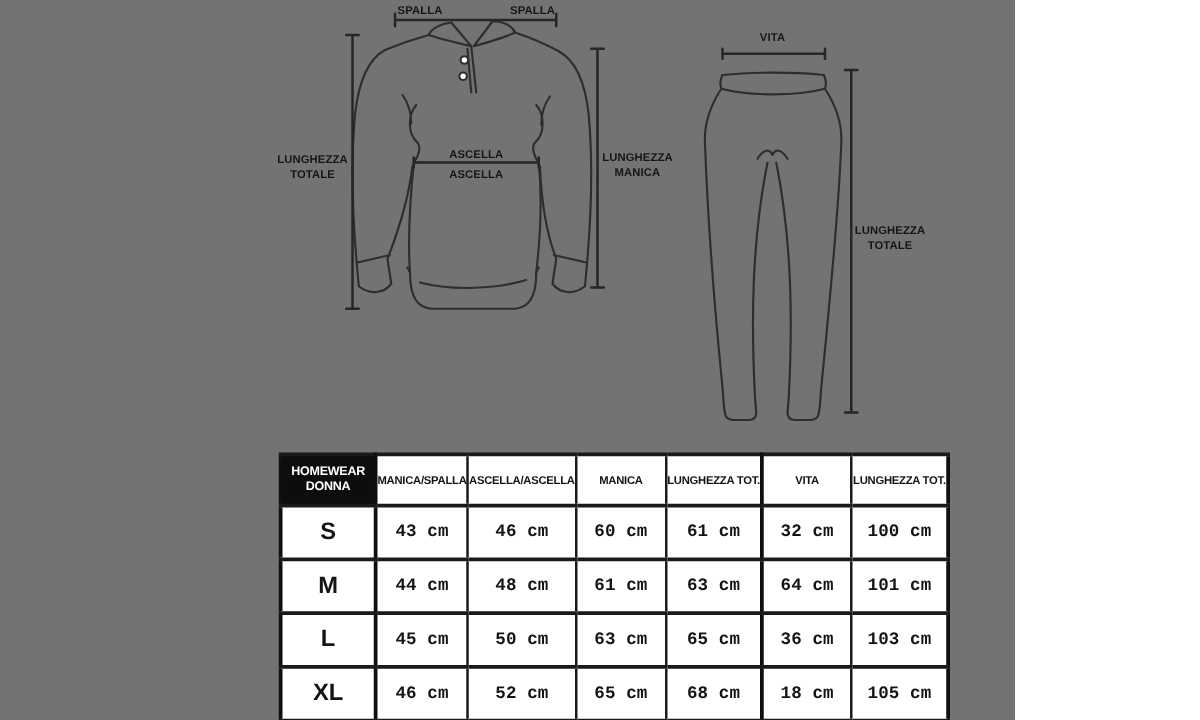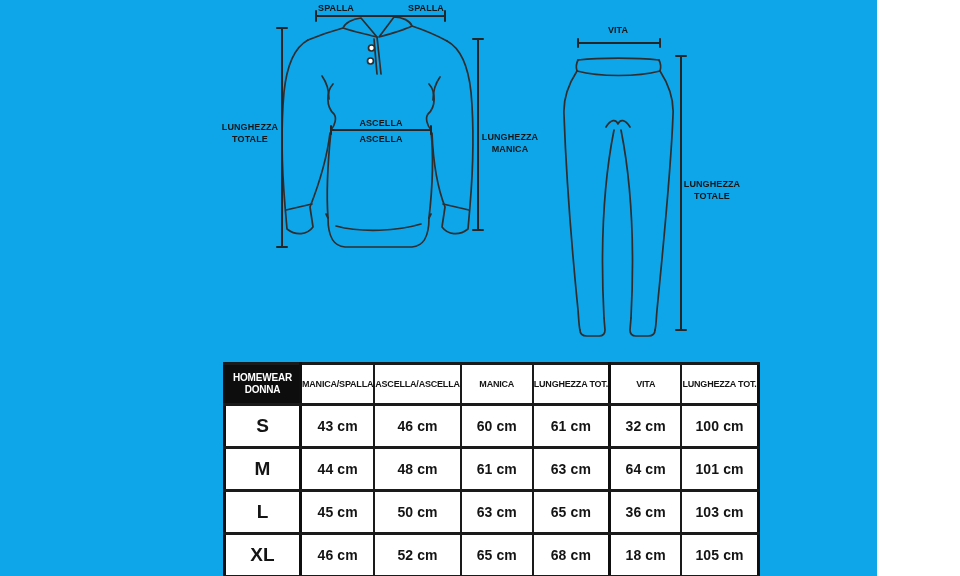--- a/index.html
+++ b/index.html
@@ -3,23 +3,23 @@
 <meta charset="utf-8">
 <style>
   html, body {
     margin: 0;
     padding: 0;
     background: #ffffff;
     font-family: "Liberation Sans", sans-serif;
   }
   .canvas {
     position: relative;
-    width: 877px;
+    width: 812px;
     height: 576px;
-    background: #0ea5e9;
+    background: #737373;
     overflow: hidden;
   }
   .drawing-svg {
     position: absolute;
     left: 0;
     top: 0;
   }
   .label {
     position: absolute;
     font-weight: bold;
@@ -66,20 +66,21 @@
   }
   .size-table tbody td { height: 40px; }
   .size-table tbody td.size-cell {
     font-size: 19px;
     font-weight: bold;
   }
   .size-table tbody td.value-cell {
     font-size: 14px;
     font-weight: bold;
     letter-spacing: 0.1px;
+    font-family: Liberation Mono, monospace;
   }
 </style>
 </head>
 <body>
 
 <div class="canvas">
 
   <svg class="drawing-svg" width="960" height="356" viewBox="0 0 960 356" fill="none" stroke="#2e2e2e" stroke-width="1.7" stroke-linecap="round" stroke-linejoin="round">
 
     <g>
@@ -168,21 +169,21 @@
   <div class="label" style="left:306px; top:3px; width:60px;">SPALLA</div>
 
   <div class="label" style="left:396px; top:3px; width:60px;">SPALLA</div>
 
   <div class="label" style="left:213px; top:122px; width:74px;">LUNGHEZZA TOTALE</div>
 
   <div class="label" style="left:351px; top:118px; width:60px;">ASCELLA</div>
 
   <div class="label" style="left:351px; top:134px; width:60px;">ASCELLA</div>
 
-  <div class="label" style="left:478px; top:121px; width:64px;margin-top:11px;">LUNGHEZZA MANICA</div>
+  <div class="label" style="left:478px; top:121px; width:64px;">LUNGHEZZA MANICA</div>
 
   <div class="label" style="left:593px; top:25px; width:50px;">VITA</div>
 
   <div class="label" style="left:676px; top:179px; width:72px;">LUNGHEZZA TOTALE</div>
 
   <table class="size-table">
     <colgroup>
       <col style="width:76px">
         <col style="width:71px">
         <col style="width:73px">

